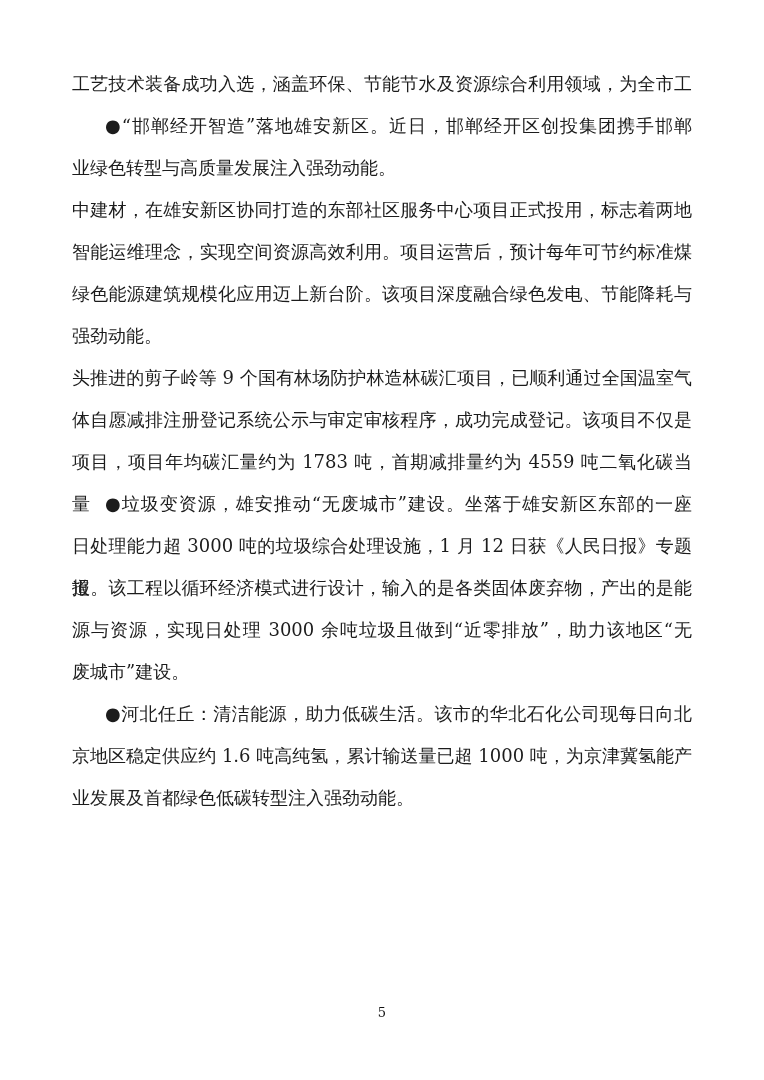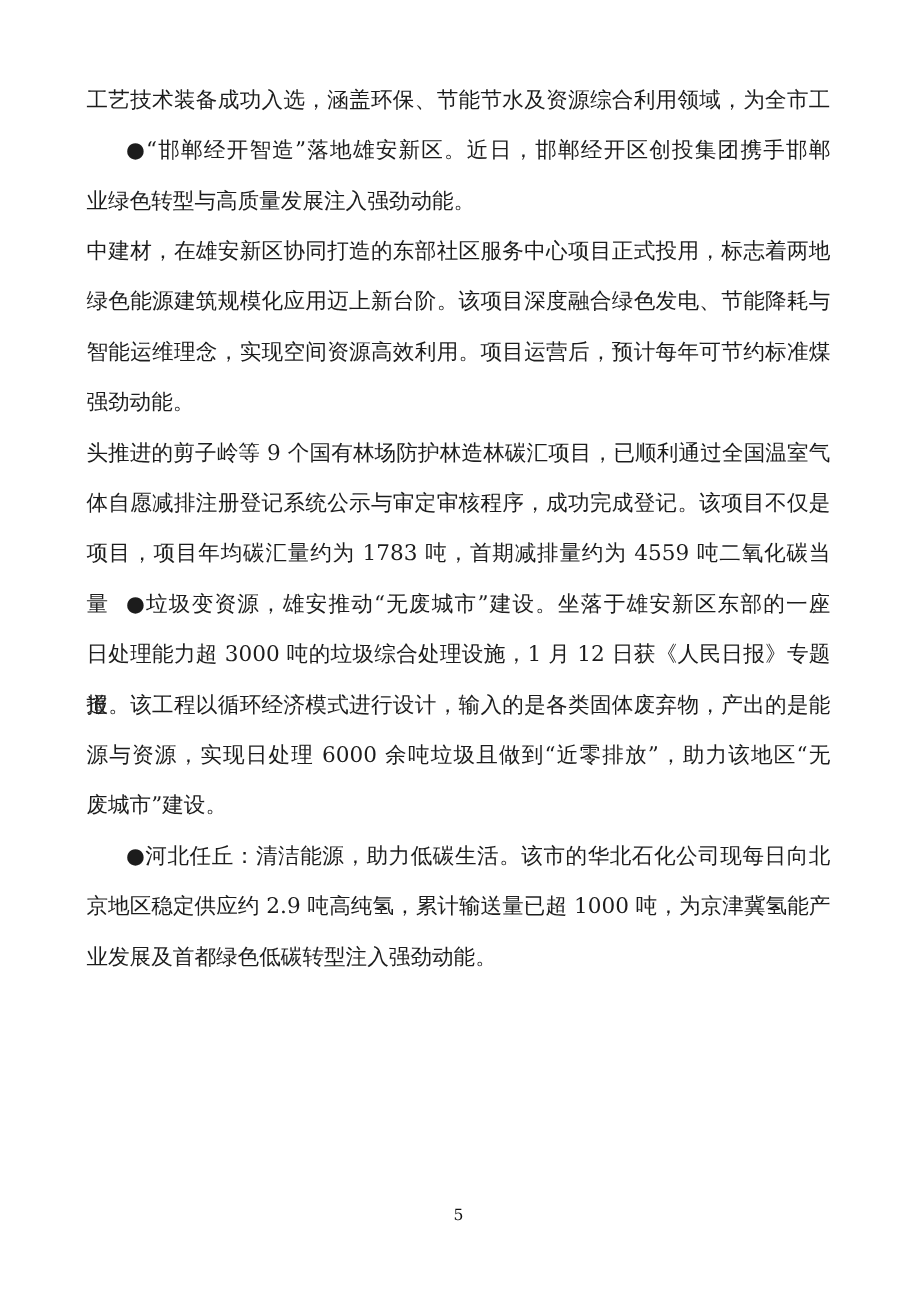--- a/index.html
+++ b/index.html
@@ -52,31 +52,31 @@
 </style>
 </head>
 <body>
 
 <div class="page">
   <div class="content">
       <div class="line fill" style="color: rgb(28, 28, 28);">工艺技术装备成功入选，涵盖环保、节能节水及资源综合利用领域，为全市工</div>
       <div class="line fill indent" style="color: rgb(28, 28, 28);">●“邯郸经开智造”落地雄安新区。近日，邯郸经开区创投集团携手邯郸</div>
       <div class="line" style="color: rgb(28, 28, 28);">业绿色转型与高质量发展注入强劲动能。</div>
       <div class="line fill" style="color: rgb(28, 28, 28);">中建材，在雄安新区协同打造的东部社区服务中心项目正式投用，标志着两地</div>
+      <div class="line fill" style="color: rgb(28, 28, 28);">智能运维理念，实现空间资源高效利用。项目运营后，预计每年可节约标准煤</div>
       <div class="line fill" style="color: rgb(28, 28, 28);">绿色能源建筑规模化应用迈上新台阶。该项目深度融合绿色发电、节能降耗与</div>
-      <div class="line fill" style="color: rgb(28, 28, 28);">智能运维理念，实现空间资源高效利用。项目运营后，预计每年可节约标准煤</div>
       <div class="line" style="color: rgb(28, 28, 28);">强劲动能。</div>
       <div class="line fill" style="color: rgb(28, 28, 28);">头推进的剪子岭等 9 个国有林场防护林造林碳汇项目，已顺利通过全国温室气</div>
       <div class="line fill" style="color: rgb(28, 28, 28);">体自愿减排注册登记系统公示与审定审核程序，成功完成登记。该项目不仅是</div>
       <div class="line fill" style="color: rgb(28, 28, 28);">项目，项目年均碳汇量约为 1783 吨，首期减排量约为 4559 吨二氧化碳当量。</div>
       <div class="line fill indent" style="color: rgb(28, 28, 28);">●垃圾变资源，雄安推动“无废城市”建设。坐落于雄安新区东部的一座</div>
       <div class="line fill" style="color: rgb(28, 28, 28);">日处理能力超 3000 吨的垃圾综合处理设施，1 月 12 日获《人民日报》专题报</div>
       <div class="line fill" style="color: rgb(28, 28, 28);">道。该工程以循环经济模式进行设计，输入的是各类固体废弃物，产出的是能</div>
-      <div class="line fill" style="color: rgb(28, 28, 28);">源与资源，实现日处理 6000 余吨垃圾且做到“近零排放”，助力该地区“无</div>
+      <div class="line fill" style="color: rgb(28, 28, 28);">源与资源，实现日处理 3000 余吨垃圾且做到“近零排放”，助力该地区“无</div>
       <div class="line" style="color: rgb(28, 28, 28);">废城市”建设。</div>
       <div class="line fill indent" style="color: rgb(28, 28, 28);">●河北任丘：清洁能源，助力低碳生活。该市的华北石化公司现每日向北</div>
-      <div class="line fill" style="color: rgb(28, 28, 28);">京地区稳定供应约 2.9 吨高纯氢，累计输送量已超 1000 吨，为京津冀氢能产</div>
+      <div class="line fill" style="color: rgb(28, 28, 28);">京地区稳定供应约 1.6 吨高纯氢，累计输送量已超 1000 吨，为京津冀氢能产</div>
       <div class="line" style="color: rgb(28, 28, 28);">业发展及首都绿色低碳转型注入强劲动能。</div>
     </div>
   <div class="footer">
     <span class="page-number">5</span>
   </div>
 </div>
 
 </body></html>

